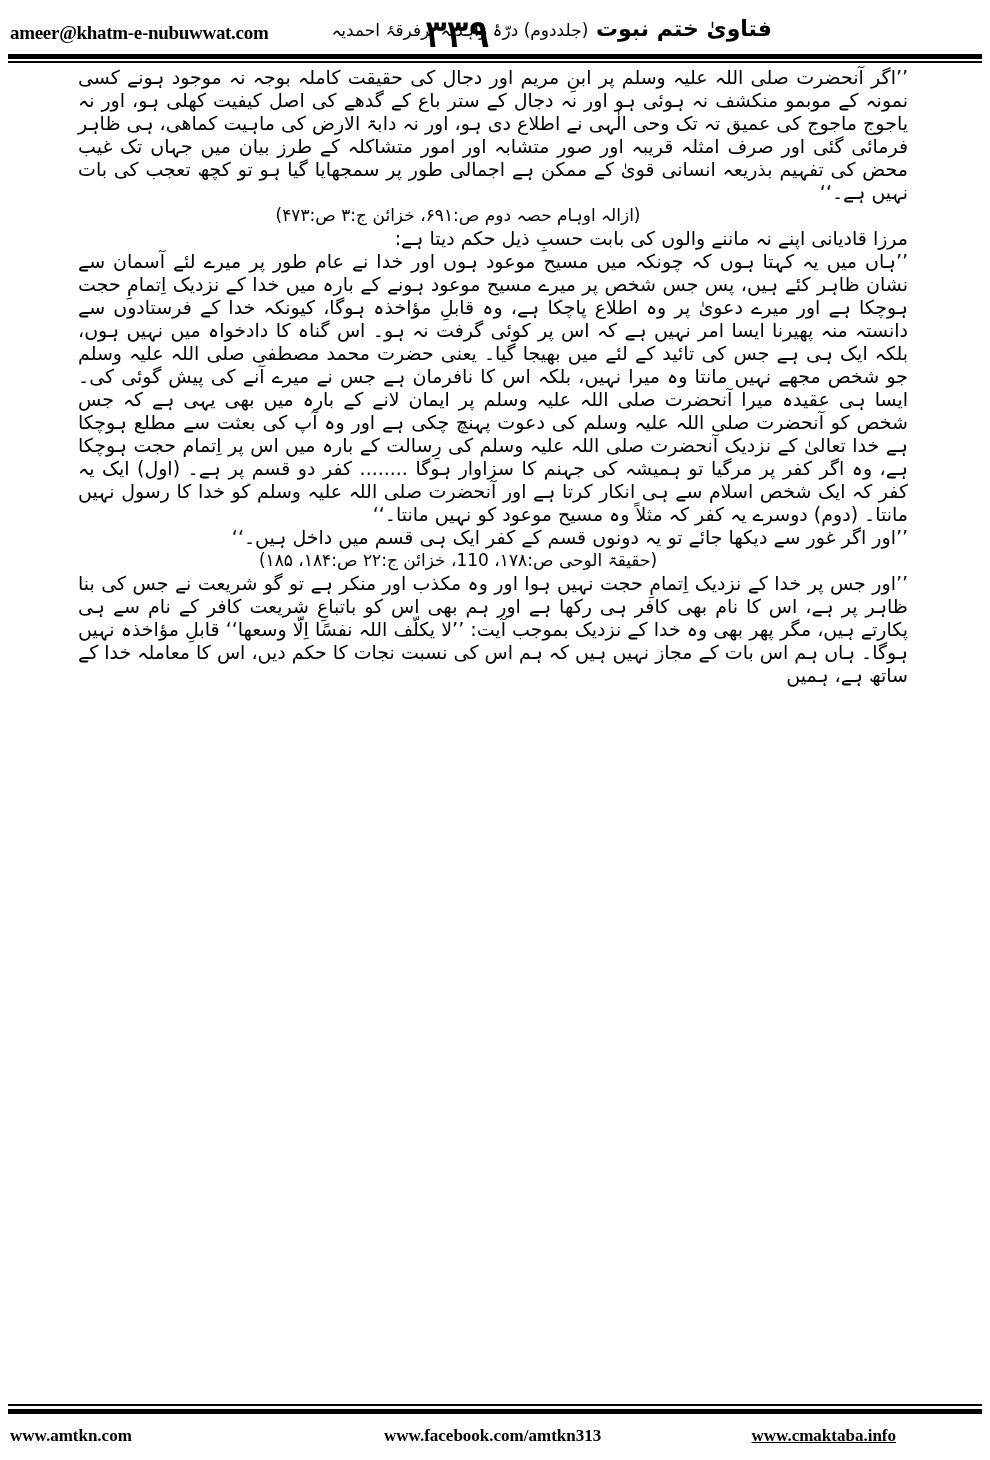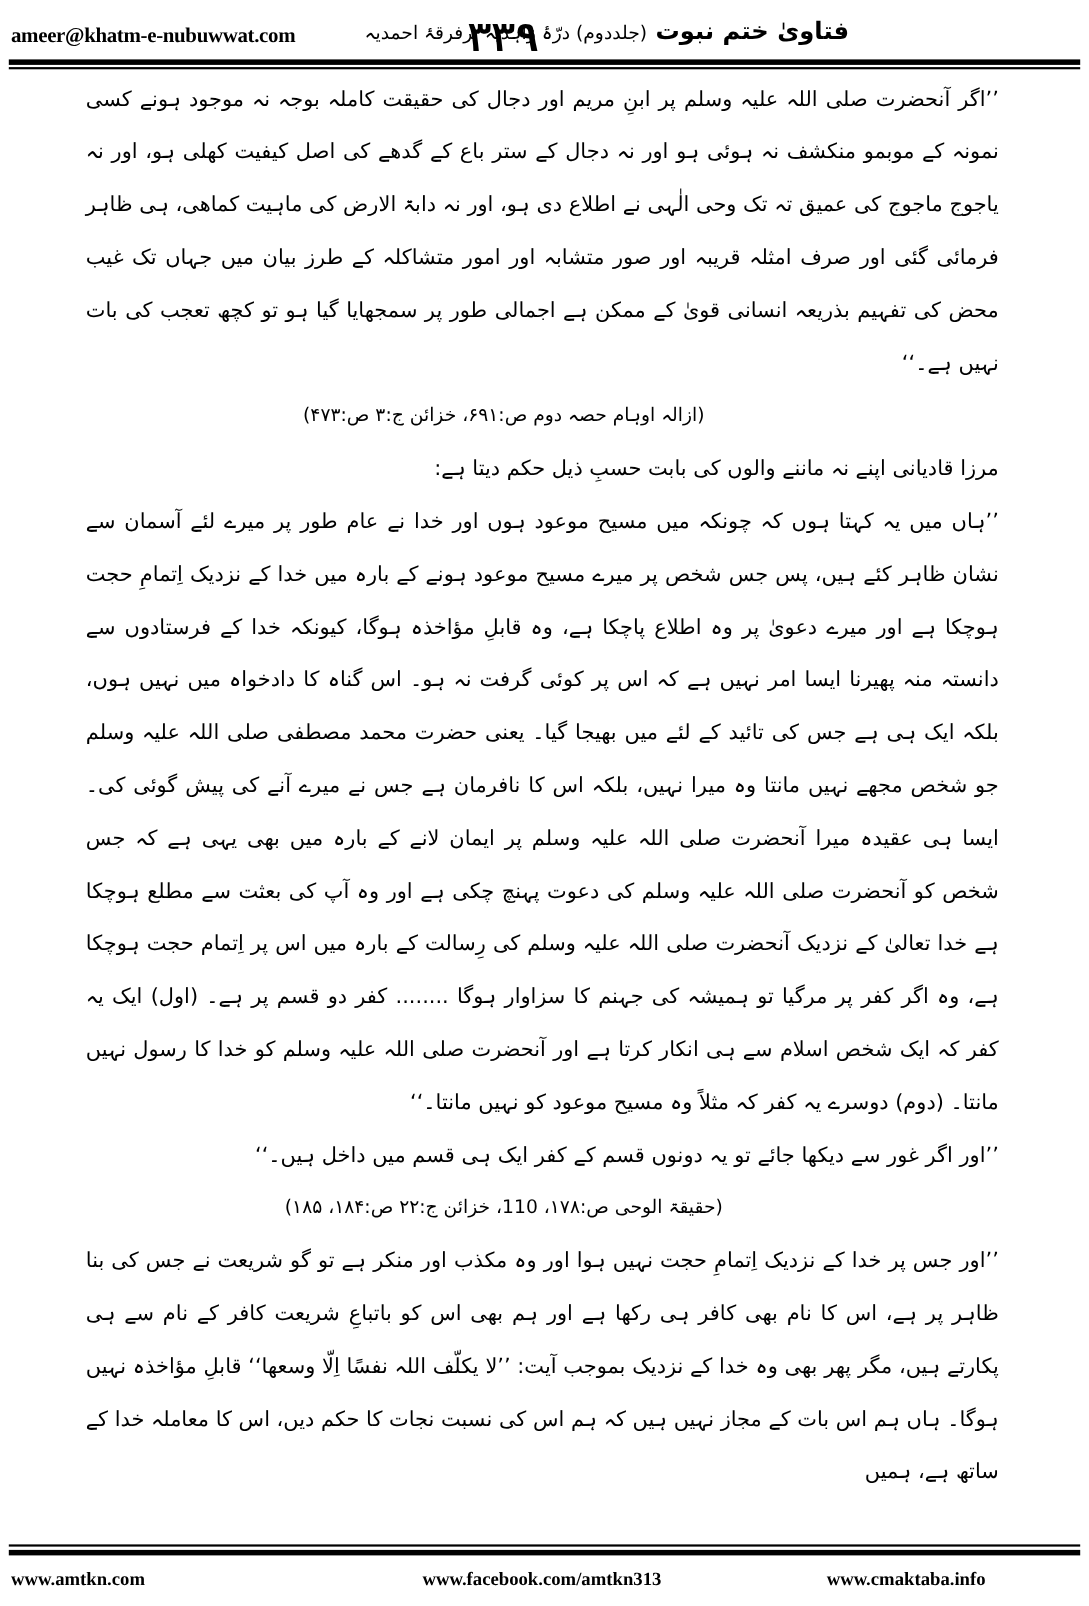--- a/index.html
+++ b/index.html
@@ -8,29 +8,29 @@
   .header { position: absolute; left: 0; top: 0; width: 784px; height: 56px; }
   .hdr-email { position: absolute; left: 10px; top: 22px; font-family: "Liberation Serif", serif;
                font-weight: bold; font-size: 19px; letter-spacing: -0.3px; }
   .hdr-page { position: absolute; left: 425px; top: 14px; font-family: Liberation Mono, monospace;
               font-weight: bold; font-size: 36px; direction: rtl; }
   .hdr-title { position: absolute; right: 12px; top: 16px; direction: rtl; font-size: 22px; font-weight: bold; }
   .hdr-title .sub { font-size: 17px; font-weight: normal; margin-left: 12px; }
   .rule-thick { position: absolute; left: 8px; right: 8px; height: 5px; background: #000; }
   .rule-thin { position: absolute; left: 8px; right: 8px; height: 2px; background: #000; }
   .content { position: absolute; left: 78px; right: 82px; top: 66px; direction: rtl;
-             font-size: 19px; line-height: 48px; text-align: justify; }
+             font-size: 19px; line-height: 23px; text-align: justify; }
   .content p { margin: 0; }
   .center { text-align: right; }
   .cite { direction: rtl; text-align: center; font-size: 17px; margin-left: -70px !important; }
   .footer { position: absolute; left: 0; top: 1418px; width: 906px; height: 30px;
             font-family: "Liberation Serif", serif; font-weight: bold; font-size: 17px; }
   .ft-left { position: absolute; left: 10px; top: 8px; }
   .ft-mid { position: absolute; left: 384px; top: 8px; }
-  .ft-right { position: absolute; right: 10px; top: 8px; }
+  .ft-right { position: absolute; right: 10px; top: 8px; text-decoration: underline; }
 </style>
 </head>
 <body>
 
 <div class="header">
   <span class="hdr-email">ameer@khatm-e-nubuwwat.com</span>
   <span class="hdr-page">۳۳۹</span>
   <span class="hdr-title">
     <span>فتاویٰ ختم نبوت</span>
     <span class="sub">(جلددوم) درّۂ زاہدیہ برفرقۂ احمدیہ</span>

